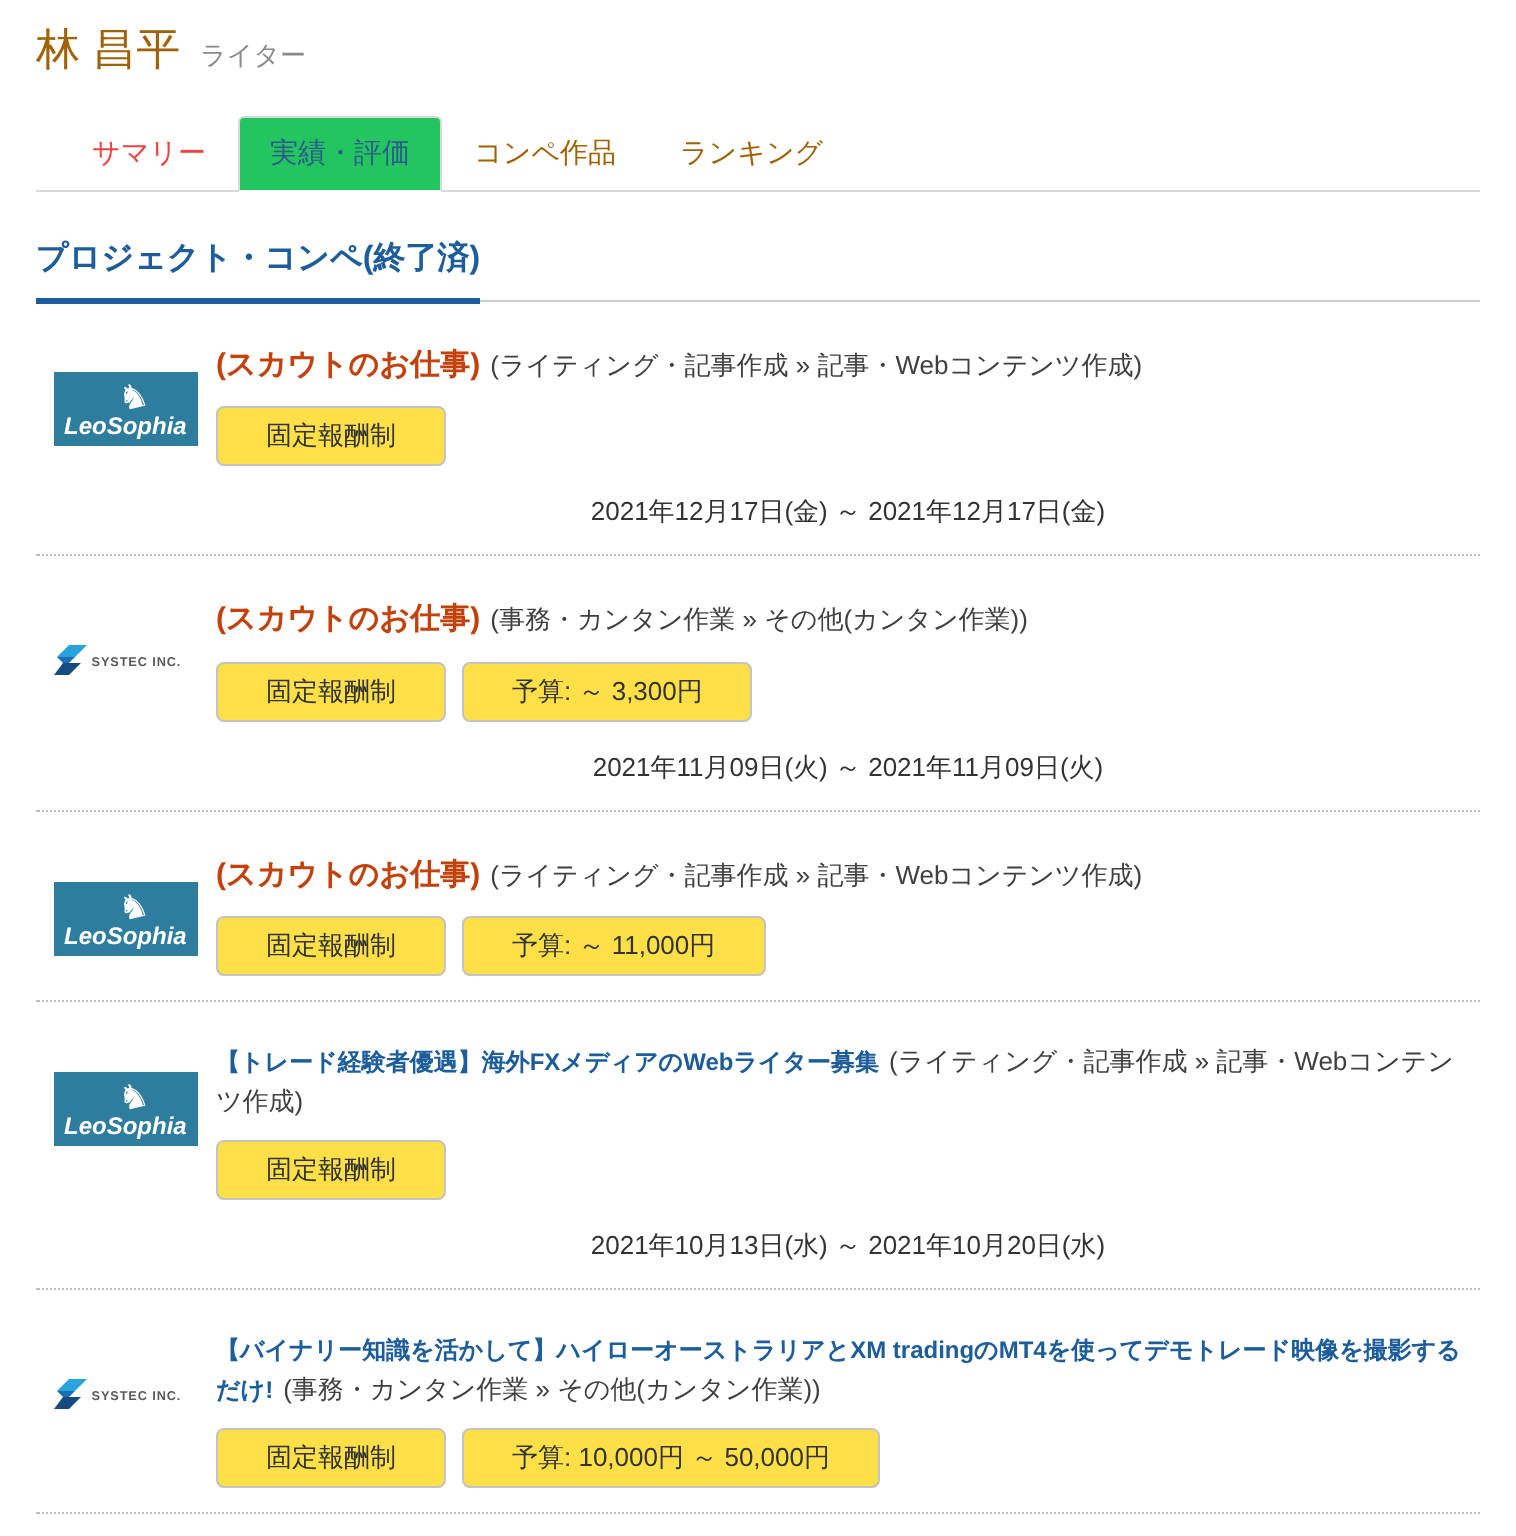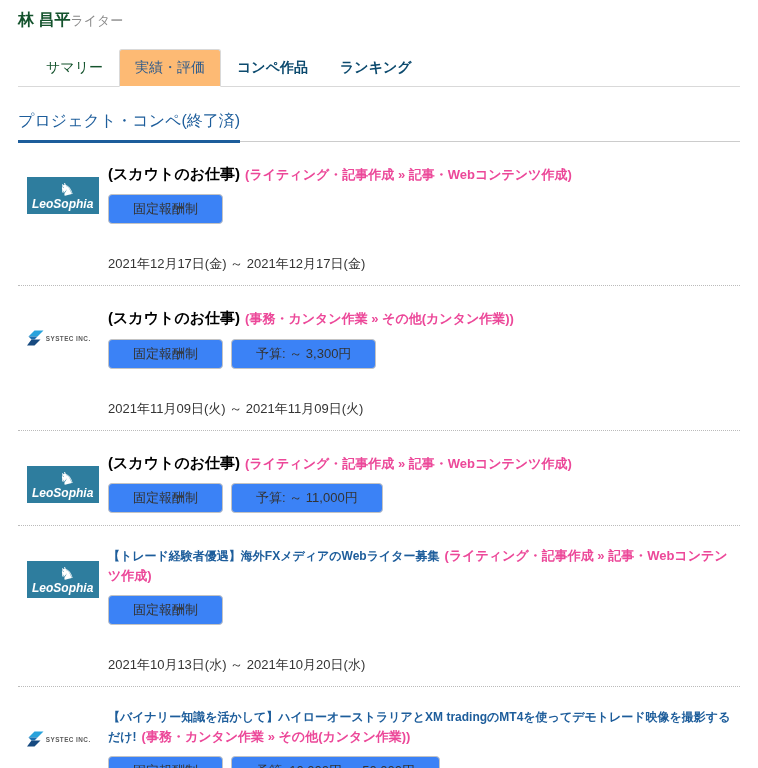--- a/index.html
+++ b/index.html
@@ -6,56 +6,56 @@
   html,body { background:#fff; }
   body {
     width:758px; height:768px; overflow:hidden;
     font-family:"Liberation Sans","DejaVu Sans",sans-serif;
     color:#333;
   }
   .page { padding:6px 18px 0 18px; }
 
   
   .profile-head { padding:4px 0 2px 0; }
-  .profile-name { font-size:16px; font-weight:700; color:#14532d; display:inline; }
-  .profile-role { font-size:13px; color:#8a8a8a; }
+  .profile-name { font-size:22px; font-weight:400; color:#a16207; display:inline; }
+  .profile-role { font-size:13px; color:#8a8a8a; margin-left:10px; }
 
   
   .tabbar { display:flex; align-items:flex-end; border-bottom:1px solid #d9d9d9; margin-top:16px; padding-left:12px; }
   .tab {
-    font-size:14px; padding:9px 15px; color:#14532d; cursor:pointer;
+    font-size:14px; padding:9px 15px; color:#ef4444; cursor:pointer;
     border:1px solid transparent; margin-bottom:-1px; white-space:nowrap;
   }
   .tab.active {
-    background:#fdba74; border:1px solid #d9d9d9; border-bottom:1px solid #fff;
+    background:#22c55e; border:1px solid #d9d9d9; border-bottom:1px solid #fff;
     border-radius:3px 3px 0 0; color:#2c5a8c;
   }
-  .tab.muted { color:#0c4a6e;font-weight:bold; }
+  .tab.muted { color:#a16207; }
 
   
   .section-head { margin-top:24px; border-bottom:1px solid #ccc; line-height:0; }
   .section-title {
-    display:inline-block; font-size:16px; font-weight:normal; color:#1d5d9b;
+    display:inline-block; font-size:16px; font-weight:bold; color:#1d5d9b;
     line-height:20px; padding-bottom:9px; border-bottom:3px solid #1d5d9b; margin-bottom:-2px;
   }
 
   
   .job-item { display:flex; padding:20px 0 12px 0; border-bottom:1px dotted #bbb; }
   .job-logo { width:72px; flex-shrink:0; margin-top:15px; margin-left:9px; }
   .job-body { flex:1; margin-left:9px; min-width:0; }
   .job-titleline { font-size:13px; line-height:1.55; }
-  .job-title-plain { font-size:15px; font-weight:bold; color:#000000; }
+  .job-title-plain { font-size:15px; font-weight:bold; color:#c2410c; }
   .job-title-link { font-size:12px; font-weight:bold; color:#1d5d9b; text-decoration:none; cursor:pointer; }
-  .job-category { font-size:13px; color:#ec4899; margin-left:5px;font-weight:bold; }
+  .job-category { font-size:13px; color:#404040; margin-left:5px; }
   .job-tags { margin-top:9px; display:flex; gap:8px; }
   .job-tag {
-    display:inline-block; border:1px solid #c3c3c3; border-radius:4px; background:#3b82f6;
+    display:inline-block; border:1px solid #c3c3c3; border-radius:4px; background:#fde047;
     font-size:13px; color:#333; padding:5px 24px; white-space:nowrap;
   }
-  .job-date { text-align:left; font-size:13px; color:#333; margin-top:31px; }
+  .job-date { text-align:center; font-size:13px; color:#333; margin-top:14px; }
 
   
   .logo-leo { display:block; }
   .logo-systec { display:block; margin-top:4px; }
 </style>
 </head>
 <body>
 
 <svg width="0" height="0" style="position:absolute">
   <defs>

